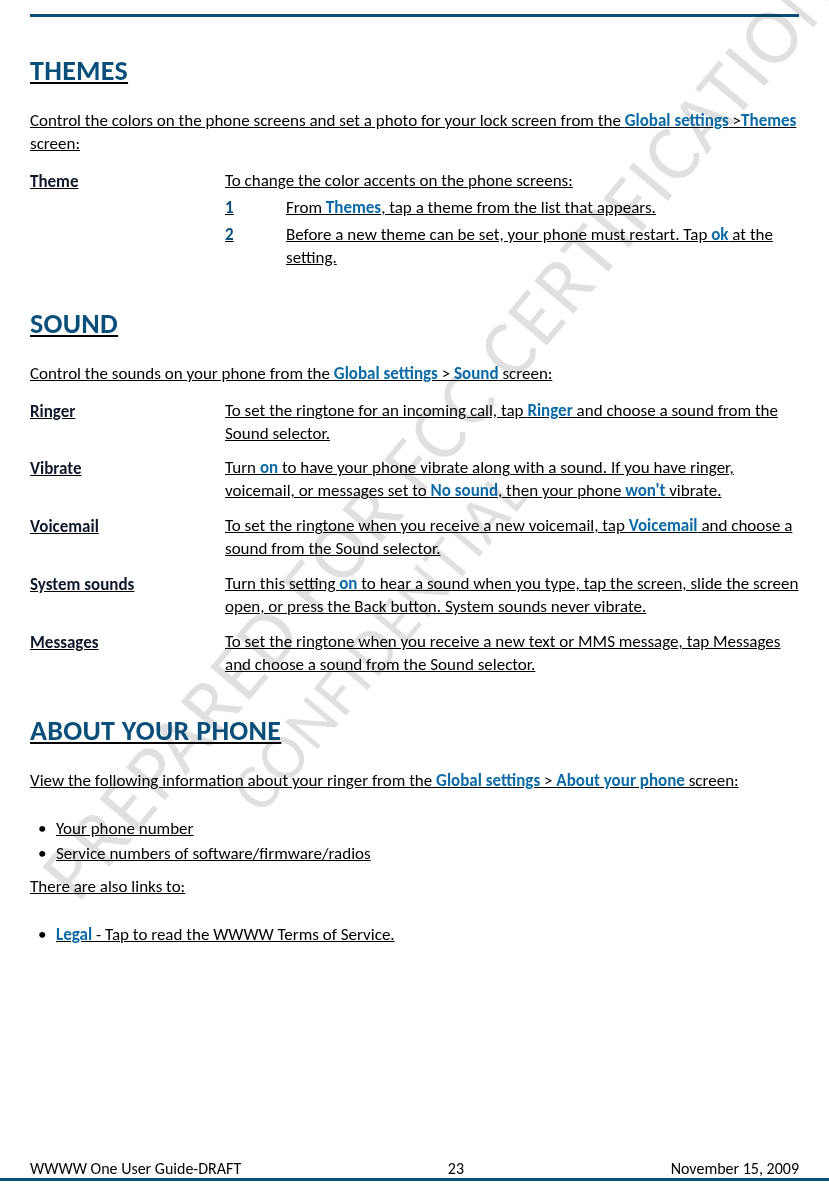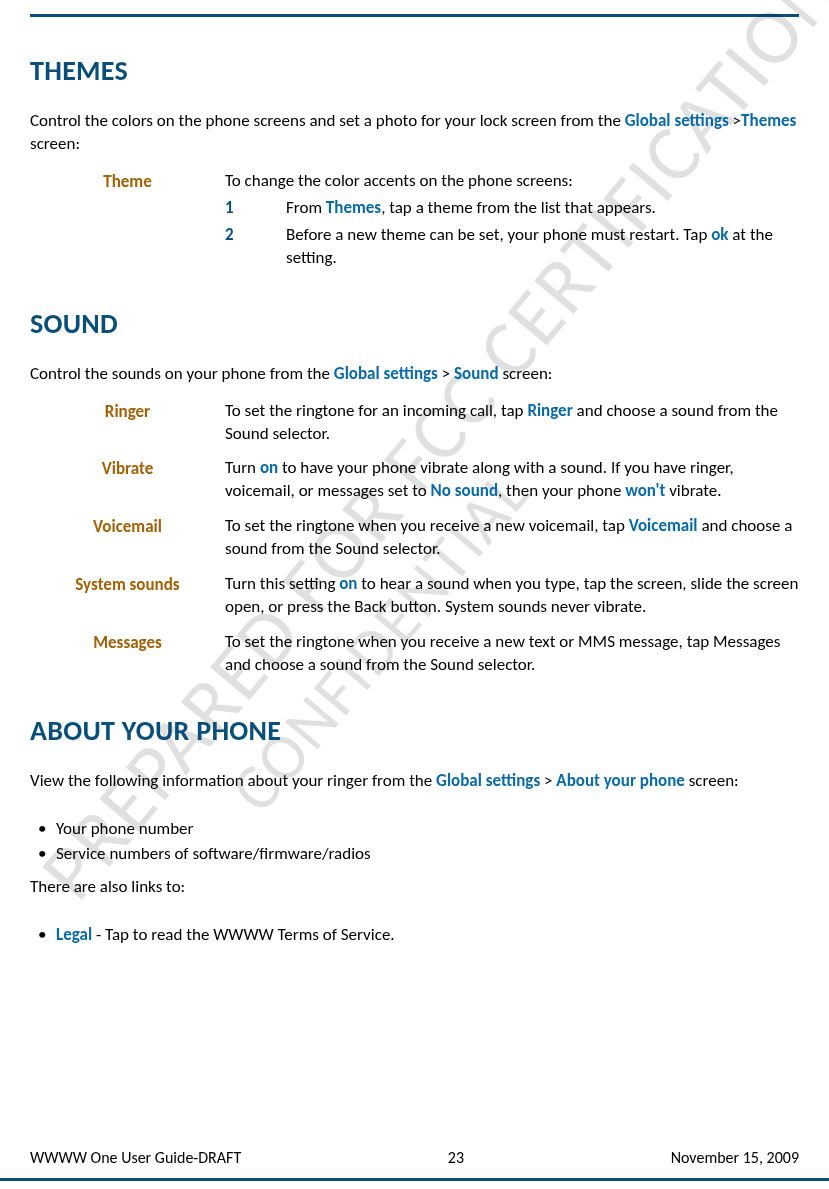--- a/index.html
+++ b/index.html
@@ -45,20 +45,21 @@
     color: rgba(0,0,0,0.12);
     transform: translate(-50%, -50%) rotate(-50deg);
     white-space: nowrap;
     letter-spacing: 2px;
     top: 640px;
     left: 380px;
   }
   .content {
     position: relative;
     z-index: 1;
+    text-decoration: underline;
   }
   h1 {
     color: #0a4f7a;
     font-size: 28px;
     font-weight: 700;
     margin: 36px 0 22px 0;
     letter-spacing: 0.3px;
   }
   .para {
     font-size: 17px;
@@ -68,25 +69,24 @@
   .emph {
     color: #0a6aa5;
     font-weight: 700;
   }
   .row {
     display: flex;
     margin: 10px 0 12px 0;
   }
   .row-label {
     flex: 0 0 195px;
-    color: #a16207;
+    color: #0f172a;
     font-weight: 700;
     font-size: 17px;
     padding-top: 1px;
-    text-align: center;
   }
   .row-body {
     flex: 1;
     font-size: 17px;
     line-height: 1.35;
   }
   .numitem {
     display: flex;
     margin-top: 4px;
   }
@@ -111,21 +111,21 @@
     padding-left: 18px;
   }
   ul.bul li::before {
     content: "•";
     position: absolute;
     left: 0;
     top: 0;
   }
   .footer {
     position: absolute;
-    bottom: 22px;
+    bottom: 11px;
     left: 30px;
     right: 30px;
     display: flex;
     justify-content: space-between;
     font-size: 16px;
   }
   .bottom-line {
     position: absolute;
     bottom: 8px;
     left: 0;

